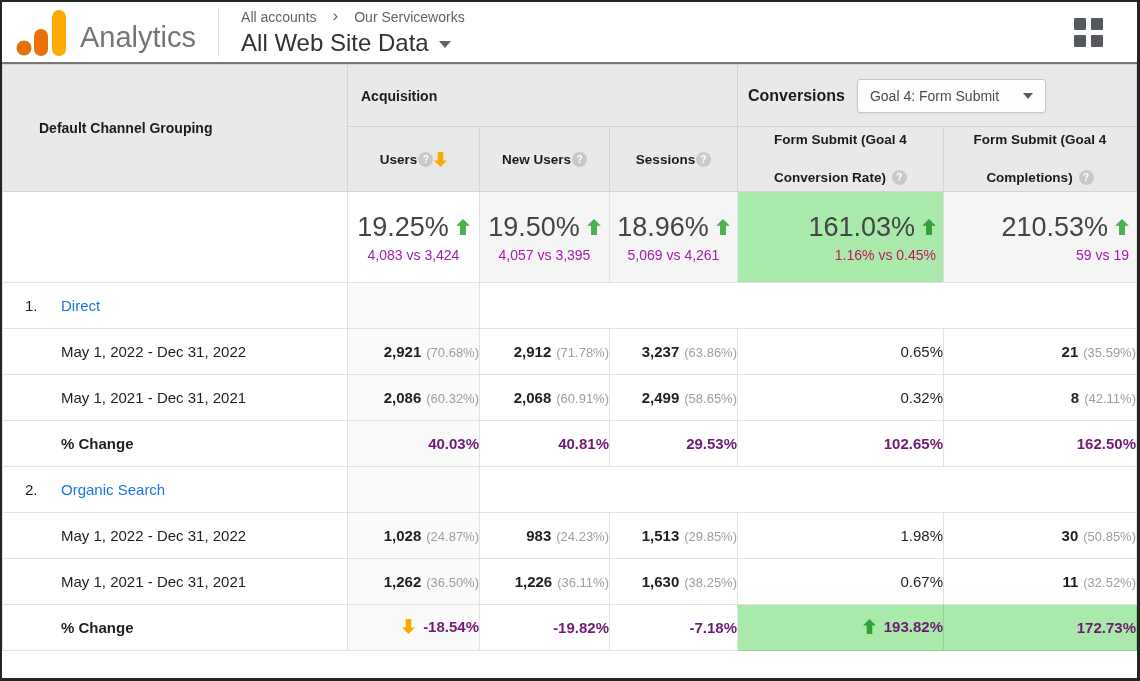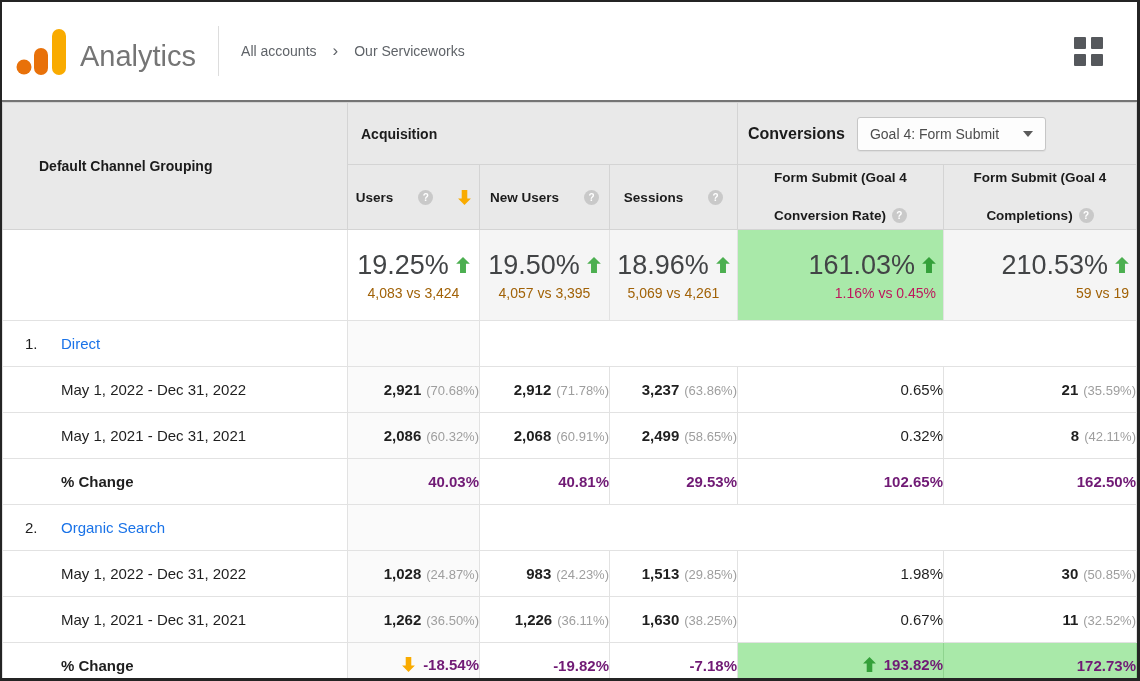--- a/index.html
+++ b/index.html
@@ -7,21 +7,21 @@
   body { font-family:"Liberation Sans","DejaVu Sans",sans-serif; color:#1f1f1f; }
 
   .frame{
     width:1140px; height:681px;
     border:2px solid #242424; border-right-width:3px; border-bottom-width:3px;
     background:#fff; overflow:hidden;
   }
 
   
   .appbar{
-    height:100px; background:#fff; display:flex; align-items:center;
+    height:62px; background:#fff; display:flex; align-items:center;
     padding:0 22px 0 14px; border-bottom:2px solid #757575;
   }
   .logo{ display:flex; align-items:flex-end; cursor:pointer; }
   .product{ font-size:29px; color:#757575; margin-left:14px; line-height:1; padding-bottom:4px; }
   .vdiv{ width:1px; height:50px; background:#ddd; margin:0 22px; }
   .context{ display:flex; flex-direction:column; justify-content:center; gap:3px; }
   .breadcrumb{ display:flex; align-items:center; gap:16px; font-size:14px; color:#5f6368; }
   .crumb{ cursor:pointer; }
   .crumb-sep{ font-size:17px; color:#5f6368; line-height:1; padding-bottom:2px; }
   .property{ display:flex; align-items:center; gap:10px; cursor:pointer; }
@@ -43,37 +43,37 @@
   .conv-inner{ display:flex; align-items:center; gap:12px; padding-left:10px; }
   .goal-select{
     display:flex; align-items:center; gap:24px; background:#fdfdfd;
     border:1px solid #c6c6c6; border-radius:3px; padding:8px 12px;
     font-size:14px; font-weight:normal; color:#4d4d4d; cursor:pointer;
     box-shadow:0 1px 1px rgba(0,0,0,0.05);
   }
   .goal-caret{ width:0; height:0; border-left:5px solid transparent; border-right:5px solid transparent; border-top:6px solid #5a5a5a; }
 
   .tr-cols th{ height:65px; font-size:13.5px; }
-  .colhead{ display:flex; align-items:center; justify-content:center; gap:25px; cursor:pointer; }
+  .colhead{ display:flex; align-items:center; justify-content:center; gap:1px; cursor:pointer; }
   .colhead.two{ flex-direction:column; gap:18px; line-height:1.45; }
   .line2wrap{ display:flex; align-items:center; gap:6px; }
   .help{
     width:15px; height:15px; border-radius:50%; background:#c9c9c9; color:#fff;
     font-size:10px; font-weight:bold; display:inline-flex; align-items:center; justify-content:center;
     flex:0 0 auto; cursor:pointer;
   }
 
   
   .tr-summary td{ height:91px; background:#f5f5f5; }
   .tr-summary td.white{ background:#fff; }
   .tr-summary td.green{ background:#a9e9a9; }
   .sum{ display:flex; flex-direction:column; align-items:center; }
   .sum.right{ align-items:flex-end; padding-right:7px; }
   .sum-pct{ display:flex; align-items:center; gap:7px; font-size:27px; color:#424446; }
-  .sum-sub{ font-size:14px; color:#a16207; margin-top:4px; }
+  .sum-sub{ font-size:14px; color:#a21caf; margin-top:4px; }
   .green .sum-sub{ color:#be185d; }
 
   
   tbody td{ height:46px; font-size:15px; }
   td.users-col{ background:#fafafa; }
   .c-label{ text-align:left; }
   .chrow{ display:flex; align-items:center; padding-left:22px; }
   .rownum{ width:36px; color:#1f1f1f; }
   .chlink{ color:#1a73e8; cursor:pointer; text-decoration:none; }
   .date-label{ padding-left:58px; color:#1f1f1f; }
@@ -101,20 +101,24 @@
       </svg>
       <span class="product">Analytics</span>
     </div>
     <div class="vdiv"></div>
     <div class="context">
       <div class="breadcrumb">
         <span class="crumb">All accounts</span>
         <span class="crumb-sep">›</span>
         <span class="crumb">Our Serviceworks</span>
       </div>
+      <div class="property">
+        <span class="property-name">All Web Site Data</span>
+        <span class="caret-down"></span>
+      </div>
     </div>
     <div class="apps">
       <span></span>
         <span></span>
         <span></span>
         <span></span>
     </div>
   </header>
 
   <table>

